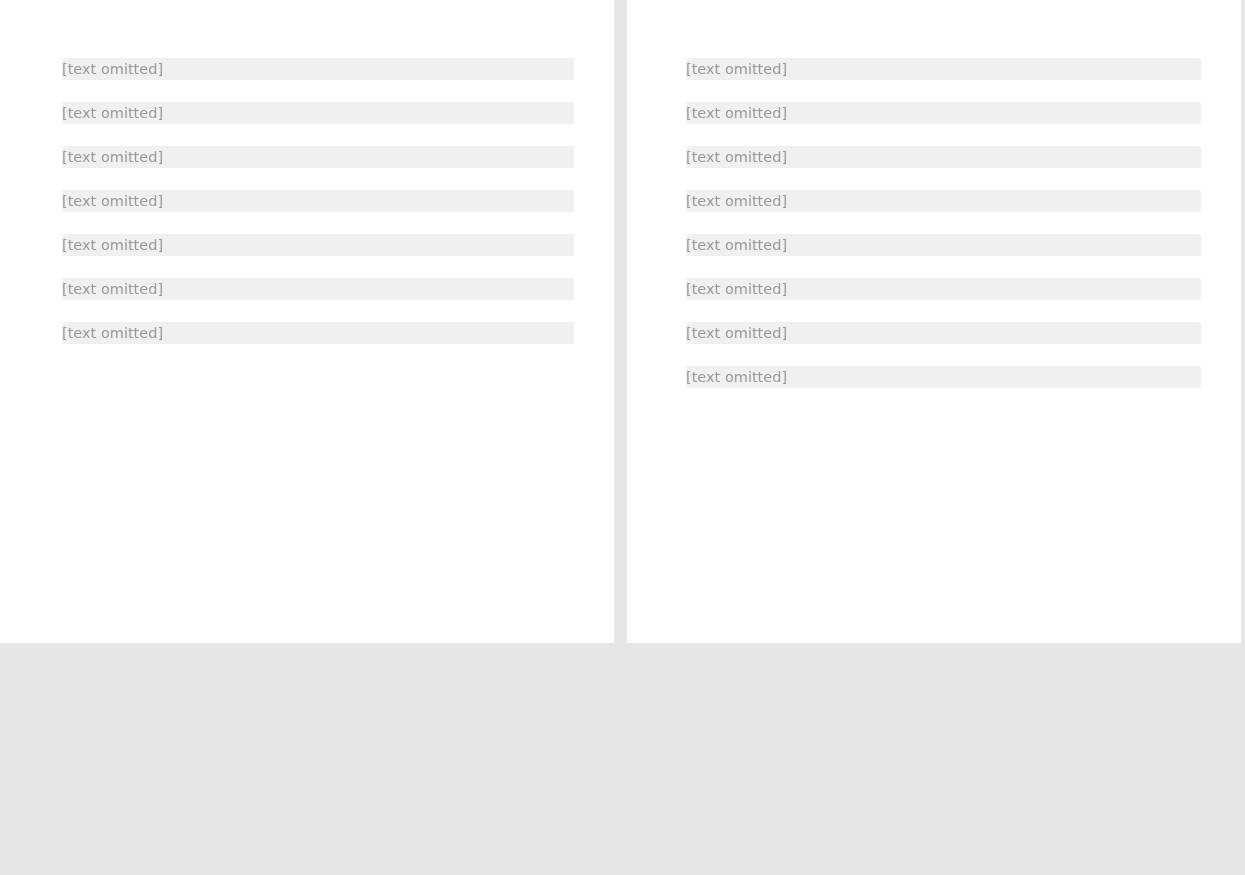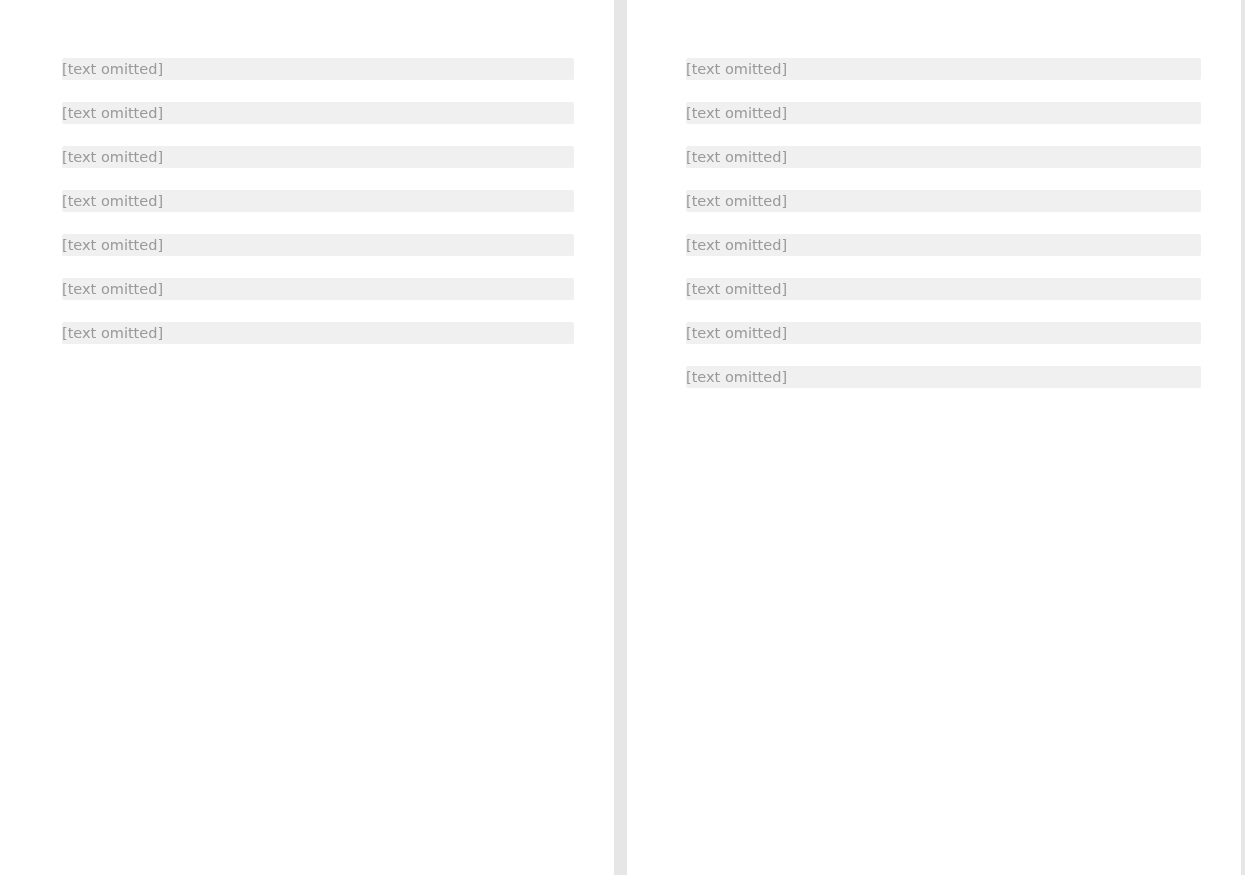--- a/index.html
+++ b/index.html
@@ -1,21 +1,21 @@
 <!DOCTYPE html>
 <html><head>
   <meta charset="utf-8">
   <style>
     html, body { margin: 0; padding: 0; }
     body {
       width: 1245px; height: 875px; background: #e6e6e6;
       font-family: "DejaVu Sans", sans-serif; overflow: hidden; position: relative;
     }
     .page {
-      position: absolute; top: 0; height: 875px; background: #ffffff;
+      position: absolute; top: 0; height: 643px; background: #ffffff;
       box-sizing: border-box; padding: 58px 40px 0 62px;
     }
     #page-left { left: 0; width: 614px; }
     #page-right { left: 627px; width: 614px; padding-left: 59px; }
     .para {
       color: #444444; font-size: 14.5px; line-height: 22px;
       margin: 0 0 22px 0; white-space: pre-wrap;
     }
     .placeholder {
       background: #f0f0f0; color: #999999; border-radius: 2px;

